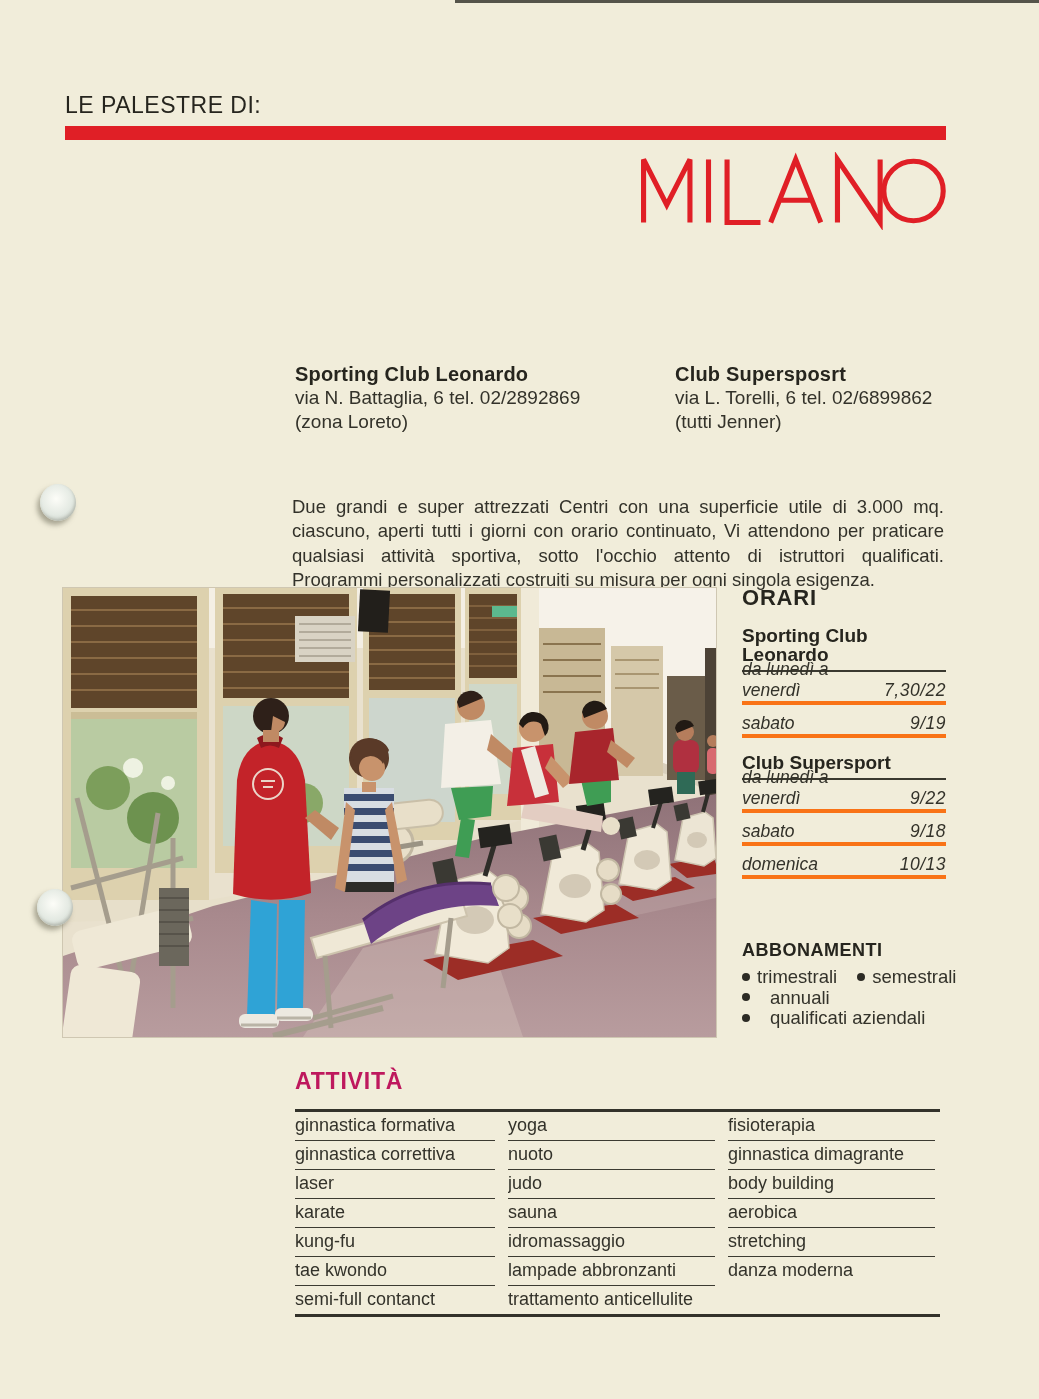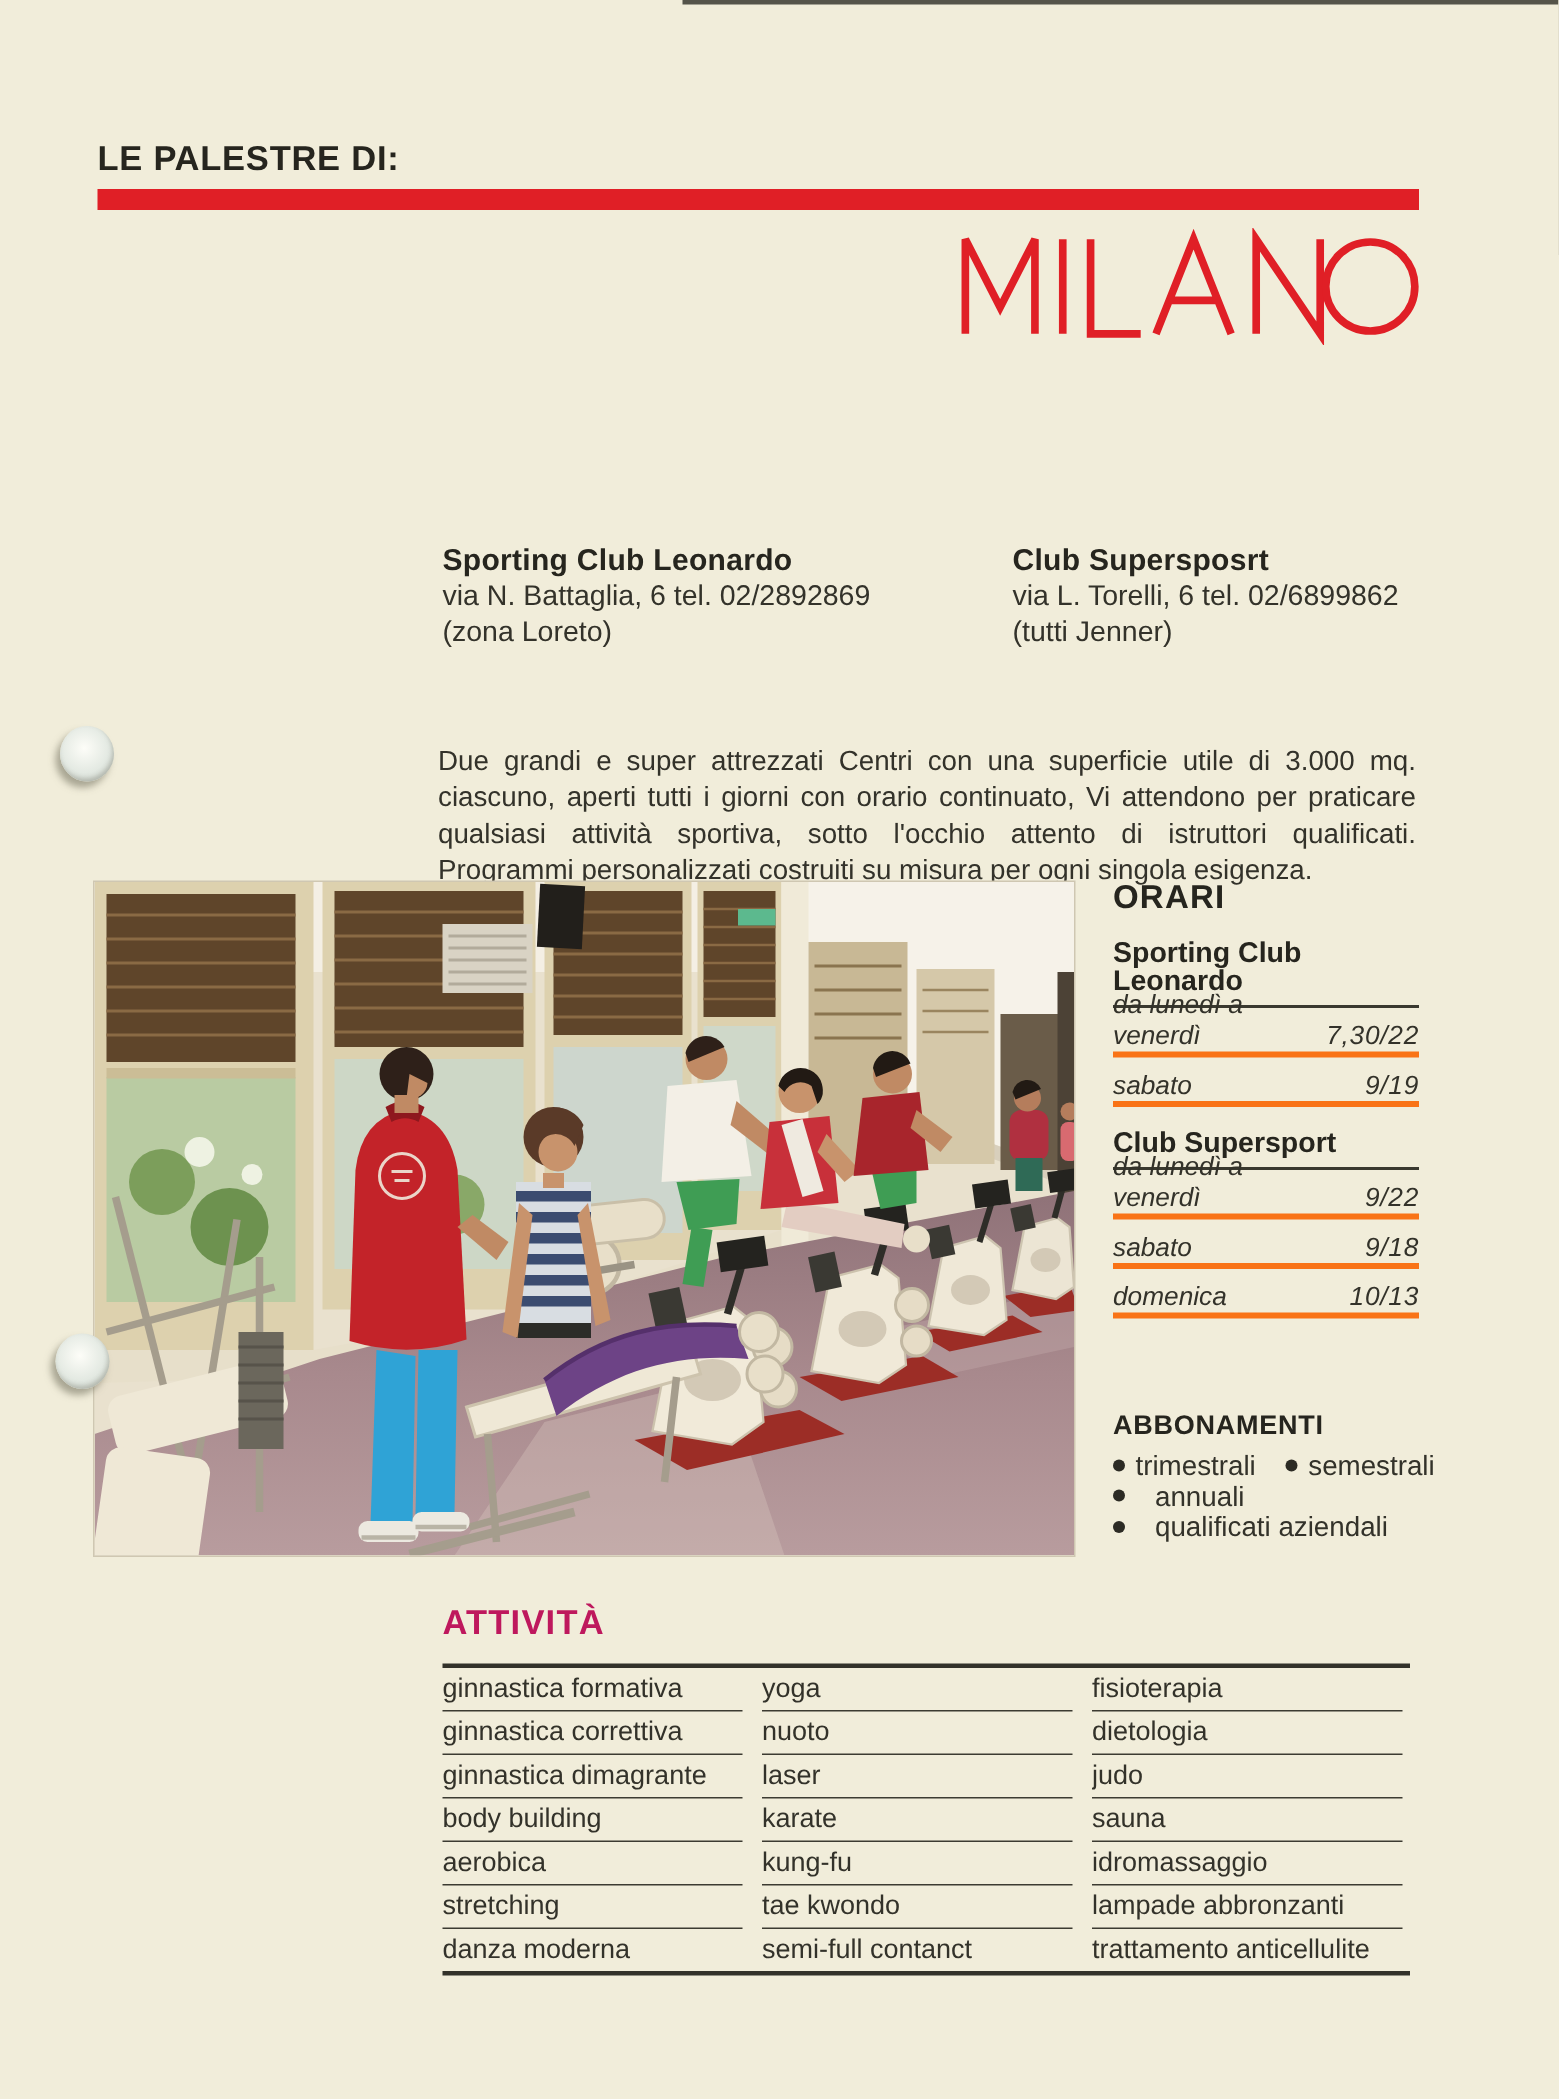--- a/index.html
+++ b/index.html
@@ -4,21 +4,21 @@
 <style>
   html,body{margin:0;padding:0;background:#d8d4c4;}
   .page{
     position:relative; width:1039px; height:1399px; margin:0 auto;
     background:#f1edda; overflow:hidden;
     font-family:"Liberation Sans", sans-serif; color:#2e2d26;
   }
   .scan-edge-top{position:absolute;top:0;left:455px;width:584px;height:3px;background:#55544a;}
 
   
-  .kicker{position:absolute;left:65px;top:92px;font-size:23px;font-weight:bold;
+  .kicker{position:absolute;left:65px;top:92px;font-size:23px;font-weight:normal;
     letter-spacing:.5px;color:#26251e;}
   .redbar{position:absolute;left:65px;top:126px;width:881px;height:14px;background:#e01f26;}
   .milano{position:absolute;left:638px;top:152px;width:308px;height:78px;}
   .milano svg{display:block;width:100%;height:100%;}
 
   
   .club{position:absolute;top:362px;width:340px;font-size:19px;line-height:24px;color:#33322a;}
   .club .name{font-weight:bold;font-size:20px;color:#26251e;letter-spacing:.2px;}
   .club-left{left:295px;}
   .club-right{left:675px;}
@@ -385,21 +385,20 @@
   </div>
 
   <div class="attiv">
     <h2 class="attiv-title">ATTIVITÀ</h2>
     <div class="act-table">
       <div class="act-cell">ginnastica formativa</div>
       <div class="act-cell">yoga</div>
       <div class="act-cell">fisioterapia</div>
       <div class="act-cell">ginnastica correttiva</div>
       <div class="act-cell">nuoto</div>
-      <div class="act-cell">dietologia</div>
       <div class="act-cell">ginnastica dimagrante</div>
       <div class="act-cell">laser</div>
       <div class="act-cell">judo</div>
       <div class="act-cell">body building</div>
       <div class="act-cell">karate</div>
       <div class="act-cell">sauna</div>
       <div class="act-cell">aerobica</div>
       <div class="act-cell">kung-fu</div>
       <div class="act-cell">idromassaggio</div>
       <div class="act-cell">stretching</div>

